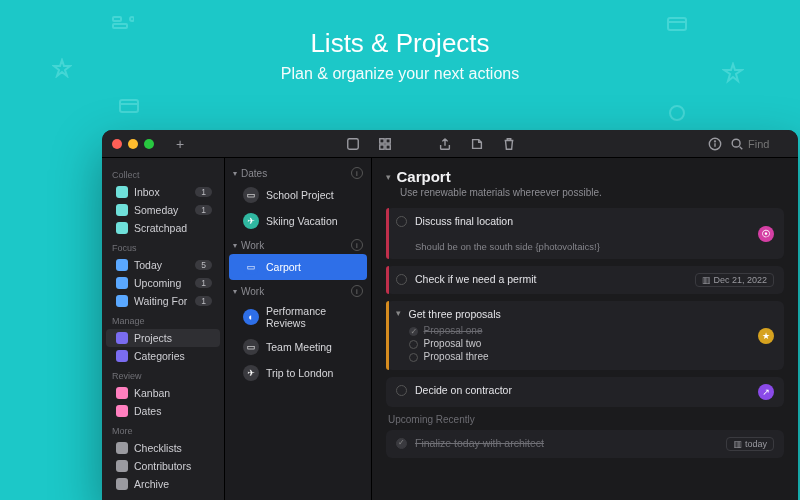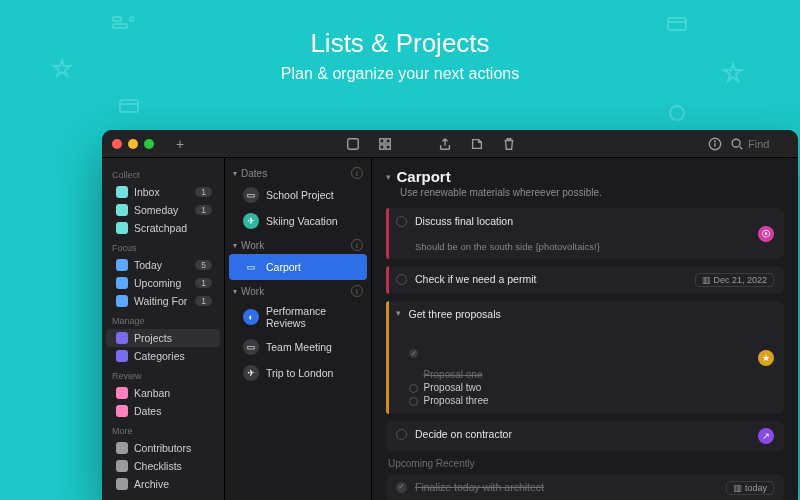--- a/index.html
+++ b/index.html
@@ -74,21 +74,21 @@
   .task .chk.done { background:#3a3a3f; border-color:#3a3a3f; position:relative;}
   .task .chk.done:after { content:"✓"; color:#888; font-size:8px; position:absolute; left:1px; top:-1px;}
   .task .tc { flex:1; font-size:10.5px; color:#e3e3e7;}
   .task .note { color:#84848a; font-size:9.5px; margin-top:14px;}
   .task .right { margin-left:auto; display:flex; align-items:center; gap:6px;}
   .pill-ic { width:16px; height:16px; border-radius:50%; display:flex; align-items:center; justify-content:center; font-size:9px;}
   .date-chip { border:1px solid #3a3a3f; color:#9a9aa0; font-size:9px; padding:1px 6px; border-radius:4px; display:flex; align-items:center; gap:3px;}
   .subtasks { margin-top:4px; }
   .subtasks .st { display:flex; align-items:center; gap:6px; font-size:10px; color:#c9c9cd; padding:1px 0;}
   .subtasks .st .chk { width:9px; height:9px; }
-  .strike { text-decoration:line-through; color:#6a6a70;margin-top:44px;}
+  .strike { text-decoration:line-through; color:#6a6a70;}
   .sect-label { color:#6c6c72; font-size:10px; margin:6px 0 5px 2px;}
   .task.completed .tc .t { color:#707076; text-decoration:line-through;}
 
   svg.icon { width:14px; height:14px; stroke:#9a9aa0; fill:none; stroke-width:1.6; }
 
   
   .sb2 { border-right:1px solid #000; }
 </style>
 </head>
 <body>
@@ -229,25 +229,25 @@
           <div class="sq" style="background: rgb(255, 127, 191);"></div>
           <div class="label">Kanban</div>
         </div>
         <div class="item">
           <div class="sq" style="background: rgb(255, 127, 191);"></div>
           <div class="label">Dates</div>
         </div>
         <div class="sec-label">More</div>
         <div class="item">
           <div class="sq" style="background: rgb(154, 154, 160);"></div>
+          <div class="label">Checklists</div>
+        </div>
+        <div class="item">
+          <div class="sq" style="background: rgb(154, 154, 160);"></div>
           <div class="label">Contributors</div>
-        </div>
-        <div class="item">
-          <div class="sq" style="background: rgb(154, 154, 160);"></div>
-          <div class="label">Checklists</div>
         </div>
         <div class="item">
           <div class="sq" style="background: rgb(154, 154, 160);"></div>
           <div class="label">Archive</div>
         </div>
       </div>
 
     <div class="sb2" id="sb2">
         <div class="grp-head">
           <span class="tri">▾</span>

